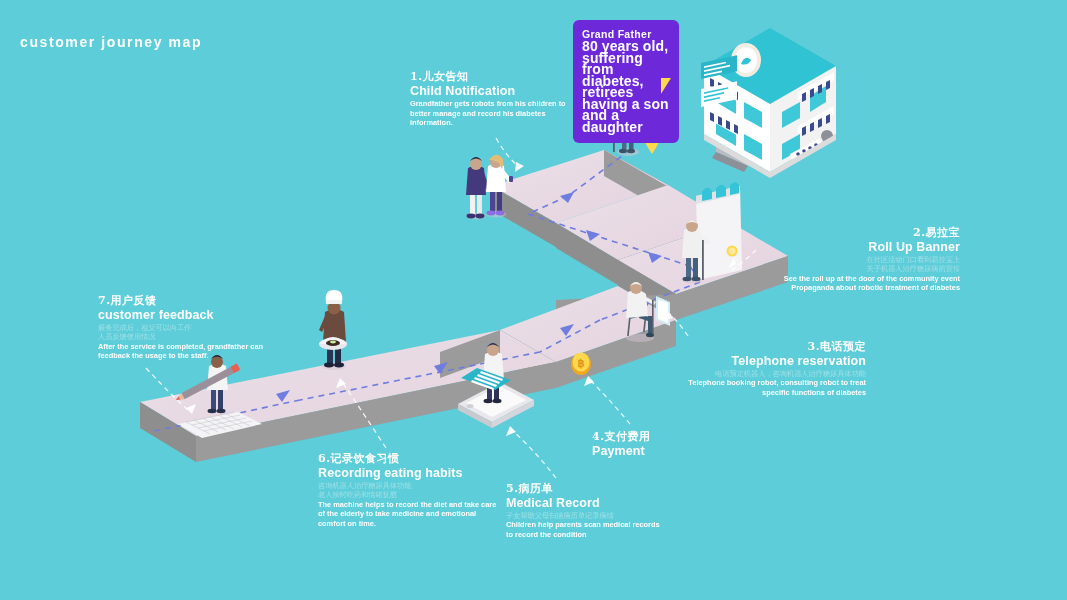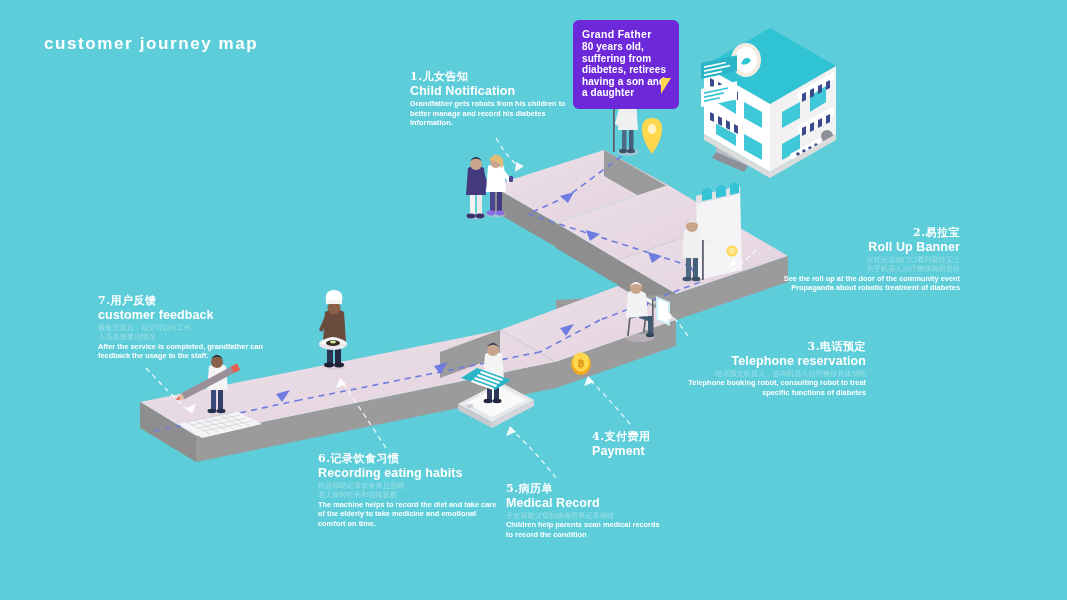--- a/index.html
+++ b/index.html
@@ -6,32 +6,32 @@
   body{
     width:1067px;height:600px;overflow:hidden;
     background:#5ccdd9;
     font-family:"Liberation Sans","DejaVu Sans",sans-serif;
     position:relative;
   }
   #stage{position:absolute;inset:0;}
 
   
   .title{
-    position:absolute;left:44px;top:34px;
-    color:#ffffff;font-size:17px;font-weight:bold;letter-spacing:1.6px;text-align:center;
+    position:absolute;left:20px;top:34px;
+    color:#ffffff;font-size:14px;font-weight:bold;letter-spacing:1.6px;text-align:center;
   }
 
   
   .persona{
     position:absolute;left:573px;top:20px;width:106px;
     background:#6d28d9;border-radius:6px;padding:8px 9px 10px 9px;
     box-sizing:border-box;
   }
   .persona .p-name{color:#ffffff;font-size:10.5px;font-weight:bold;line-height:13px;letter-spacing:.3px;}
-  .persona .p-desc{color:#ffffff;font-size:10px;font-weight:bold;line-height:11.5px;letter-spacing:.1px;}
+  .persona .p-desc{color:#ffffff;font-size:14px;font-weight:bold;line-height:11.5px;letter-spacing:.1px;}
   .persona-tail{
     position:absolute;left:661px;top:78px;width:0;height:0;
     border-left:10px solid #ffd84d;border-bottom:16px solid transparent;
   }
 
   
   .step{position:absolute;text-align:right;}
   .step .cn{color:#ffffff;font-size:11px;font-weight:bold;line-height:14px;
     font-family:"DejaVu Serif","Liberation Serif",serif;letter-spacing:.5px;}
   .step .en{color:#ffffff;font-size:12.5px;font-weight:bold;line-height:15px;letter-spacing:.1px;}
@@ -416,21 +416,21 @@
     <div class="en">Medical Record</div>
     <div class="cn-sub">子女帮助父母扫描病历单记录病情</div>
     <div class="en-sub">Children help parents scan medical records to record the condition</div>
   </div>
 
   <div class="step c" style="left:318px;top:452px;width:180px;">
     <div class="cn">
       <span>6.</span><span>记录饮食习惯</span>
     </div>
     <div class="en">Recording eating habits</div>
-    <div class="cn-sub" style="white-space:pre-line;">机器帮助记录饮食并且照顾
+    <div class="cn-sub" style="white-space:pre-line;">咨询机器人治疗糖尿具体功能
 老人按时吃药和情绪抚慰</div>
     <div class="en-sub">The machine helps to record the diet and take care of the elderly to take medicine and emotional comfort on time.</div>
   </div>
 
   <div class="step c" style="left:98px;top:294px;width:168px;">
     <div class="cn">
       <span>7.</span><span>用户反馈</span>
     </div>
     <div class="en">customer feedback</div>
     <div class="cn-sub" style="white-space:pre-line;">服务完成后，祖父可以向工作

